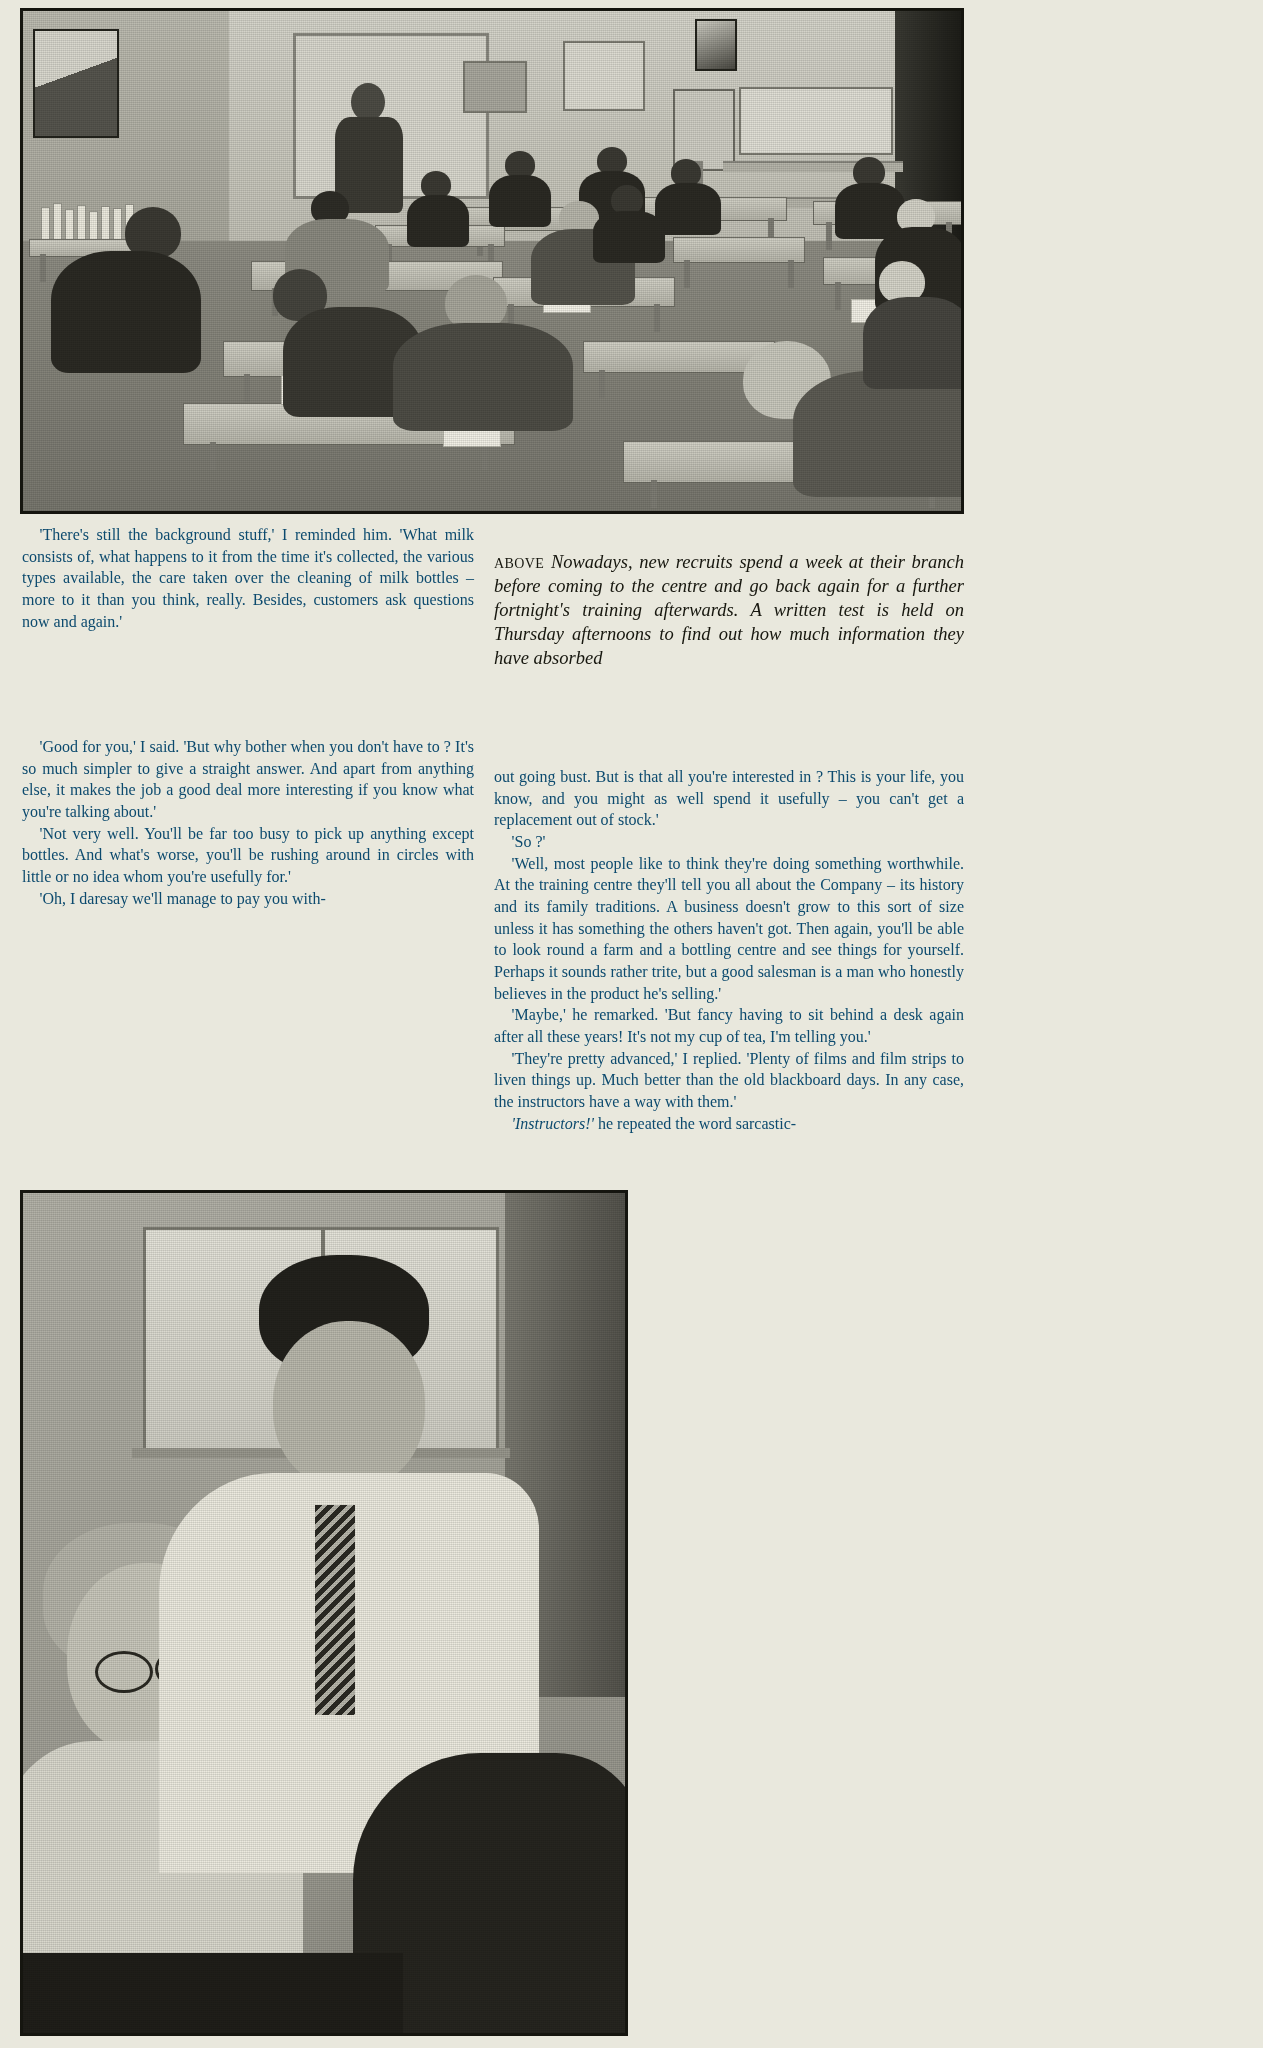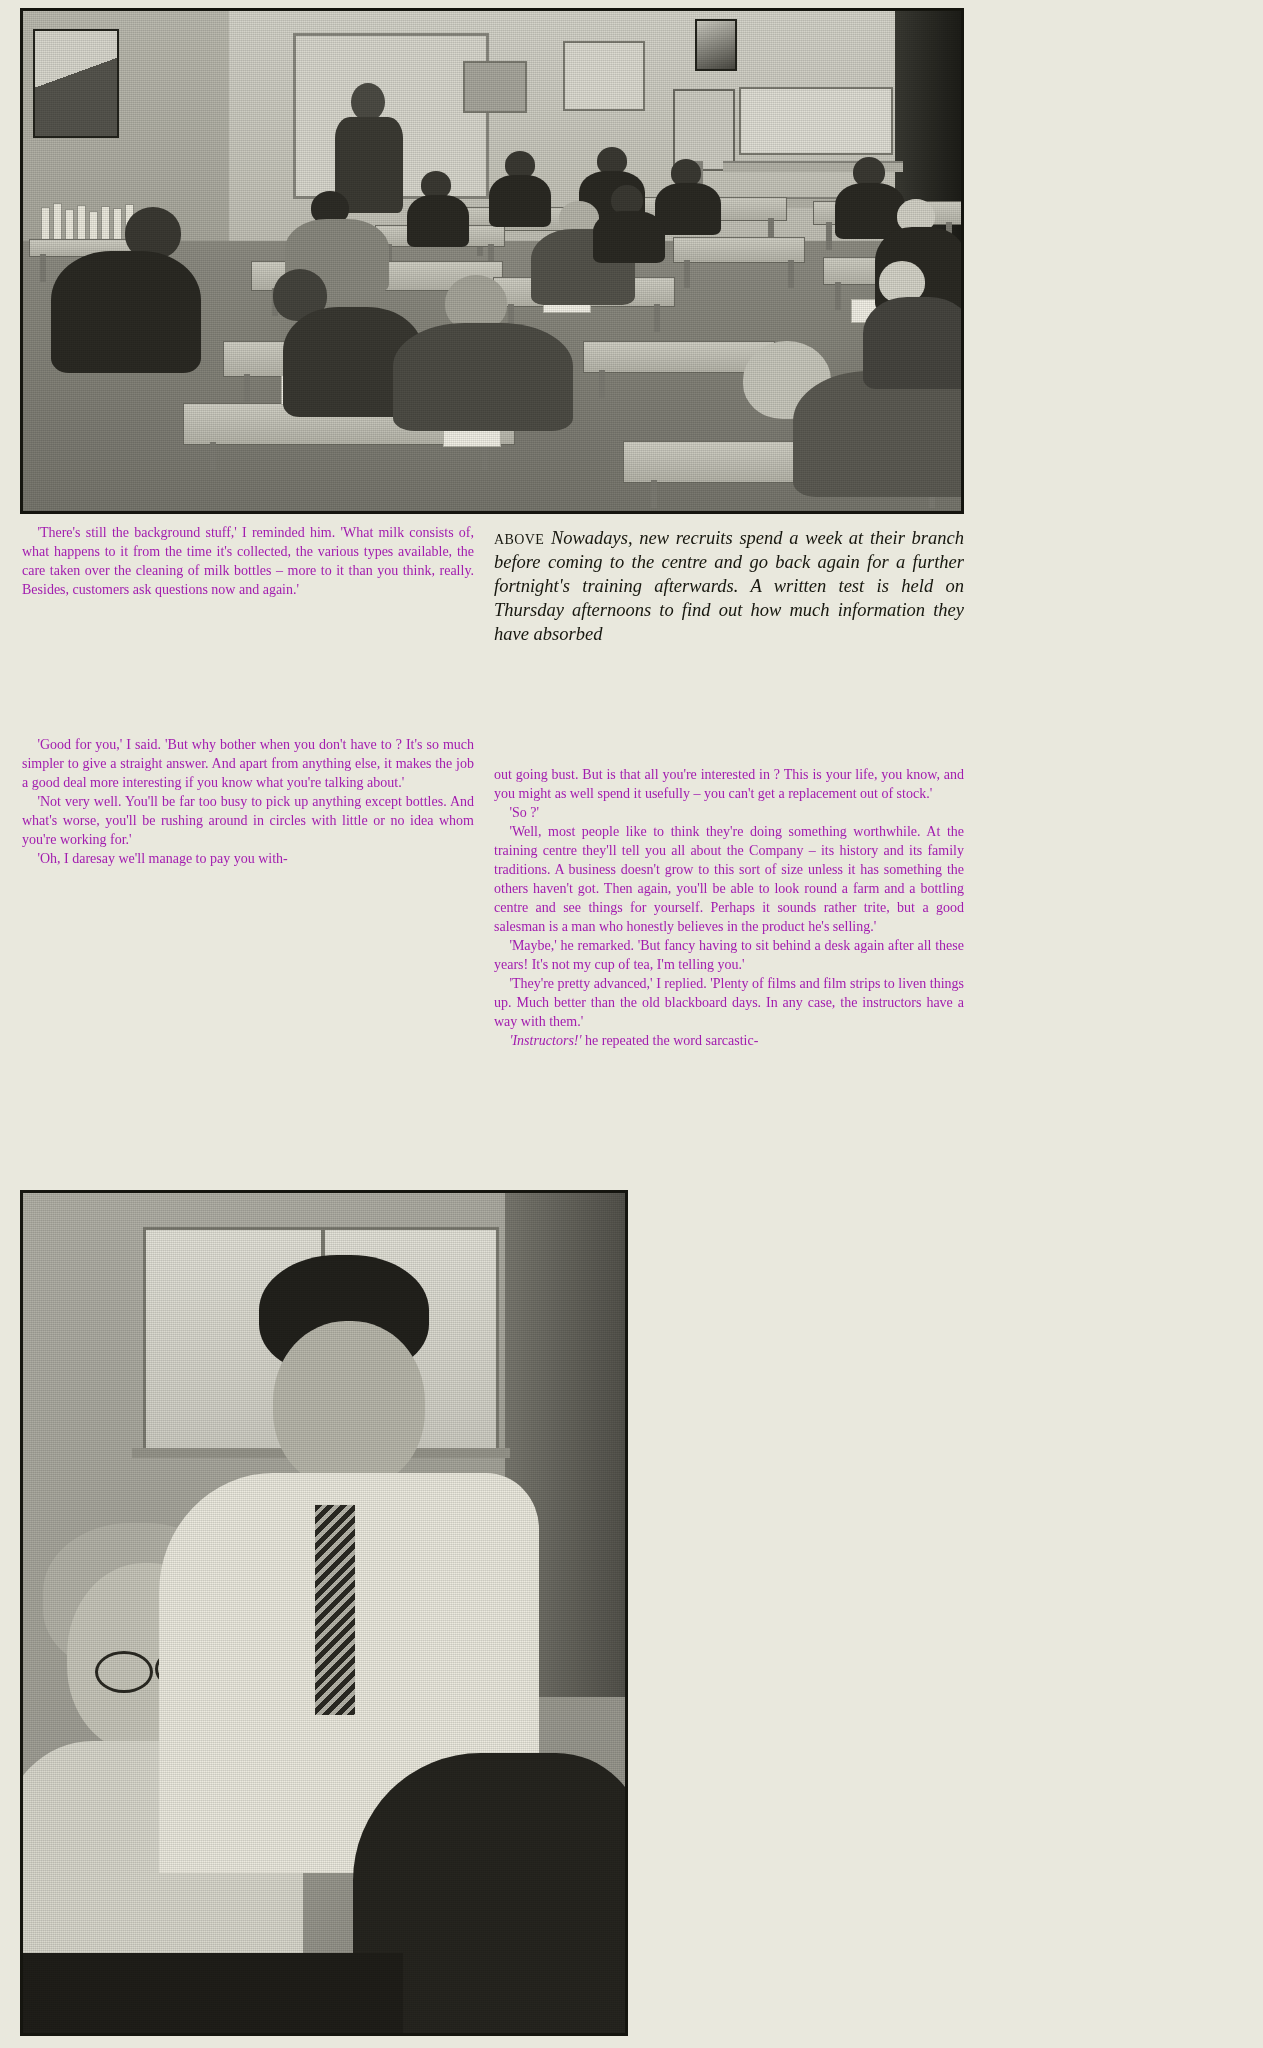--- a/index.html
+++ b/index.html
@@ -85,45 +85,45 @@
   .p-man .head{position:absolute;border-radius:46% 46% 42% 42%;background:#2f2e28;}
   .p-man .face{position:absolute;border-radius:48% 48% 46% 46%;background:#cfcdc1;}
   .p-man .coat{position:absolute;border-radius:30% 14% 0 0;background:#eceadf;}
   .p-man .tie{position:absolute;background:repeating-linear-gradient(135deg,#2b2a24 0 5px,#b7b6ab 5px 9px);}
   .p-man .glasses{position:absolute;border:3px solid #2a2922;border-radius:50%;}
   .p-suit{position:absolute;border-radius:44% 30% 0 0;background:#26251f;}
 
   
   .col{
     position:absolute;
-    font-size:14px;
+    font-size:16px;
     line-height:1.355;
     text-align:justify;
     text-justify:inter-word;
     hyphens:none;
-    color:#a21caf;
+    color:#0c4a6e;
   }
   #col-left-a{left:22px;top:524px;width:452px;}
   #col-left-b{left:22px;top:736px;width:452px;}
   #col-right-body{left:494px;top:766px;width:470px;}
 
   .col p{margin:0;}
   .col p.ind{text-indent:1.1em;}
 
   .caption{
     position:absolute;
     font-style:italic;
     font-size:18.5px;
     line-height:1.30;
     text-align:justify;
     color:#17170f;
     width:470px;
     left:494px;
   }
-  #caption-above{top:524px;}
+  #caption-above{top:548px;}
   #caption-below{top:652px;}
   .caption .tag{
     font-style:normal;
     font-variant:small-caps;
     text-transform:lowercase;
     font-size:20px;
     letter-spacing:.4px;
   }
   .last-line{ text-align:left; }
 </style>
@@ -258,21 +258,21 @@
     <span>Nowadays, new recruits spend a week at their branch before coming to the centre and go back again for a further fortnight's training afterwards. A written test is held on Thursday afternoons to find out how much information they have absorbed</span>
   </div>
 
 
   <div class="col" id="col-left-a">
     <p class="ind">'There's still the background stuff,' I reminded him. 'What milk consists of, what happens to it from the time it's collected, the various types available, the care taken over the cleaning of milk bottles – more to it than you think, really. Besides, customers ask questions now and again.'</p>
   </div>
 
   <div class="col" id="col-left-b">
     <p class="ind">'Good for you,' I said. 'But why bother when you don't have to ? It's so much simpler to give a straight answer. And apart from anything else, it makes the job a good deal more interesting if you know what you're talking about.'</p>
-    <p class="ind">'Not very well. You'll be far too busy to pick up anything except bottles. And what's worse, you'll be rushing around in circles with little or no idea whom you're working for.'</p>
+    <p class="ind">'Not very well. You'll be far too busy to pick up anything except bottles. And what's worse, you'll be rushing around in circles with little or no idea whom you're usefully for.'</p>
     <p class="ind last-line">'Oh, I daresay we'll manage to pay you with-</p>
   </div>
 
   <div class="col" id="col-right-body">
     <p>out going bust. But is that all you're interested in ? This is your life, you know, and you might as well spend it usefully – you can't get a replacement out of stock.'</p>
     <p class="ind last-line">'So ?'</p>
     <p class="ind">'Well, most people like to think they're doing something worthwhile. At the training centre they'll tell you all about the Company – its history and its family traditions. A business doesn't grow to this sort of size unless it has something the others haven't got. Then again, you'll be able to look round a farm and a bottling centre and see things for yourself. Perhaps it sounds rather trite, but a good salesman is a man who honestly believes in the product he's selling.'</p>
     <p class="ind">'Maybe,' he remarked. 'But fancy having to sit behind a desk again after all these years! It's not my cup of tea, I'm telling you.'</p>
     <p class="ind">'They're pretty advanced,' I replied. 'Plenty of films and film strips to liven things up. Much better than the old blackboard days. In any case, the instructors have a way with them.'</p>
     <p class="ind last-line">

